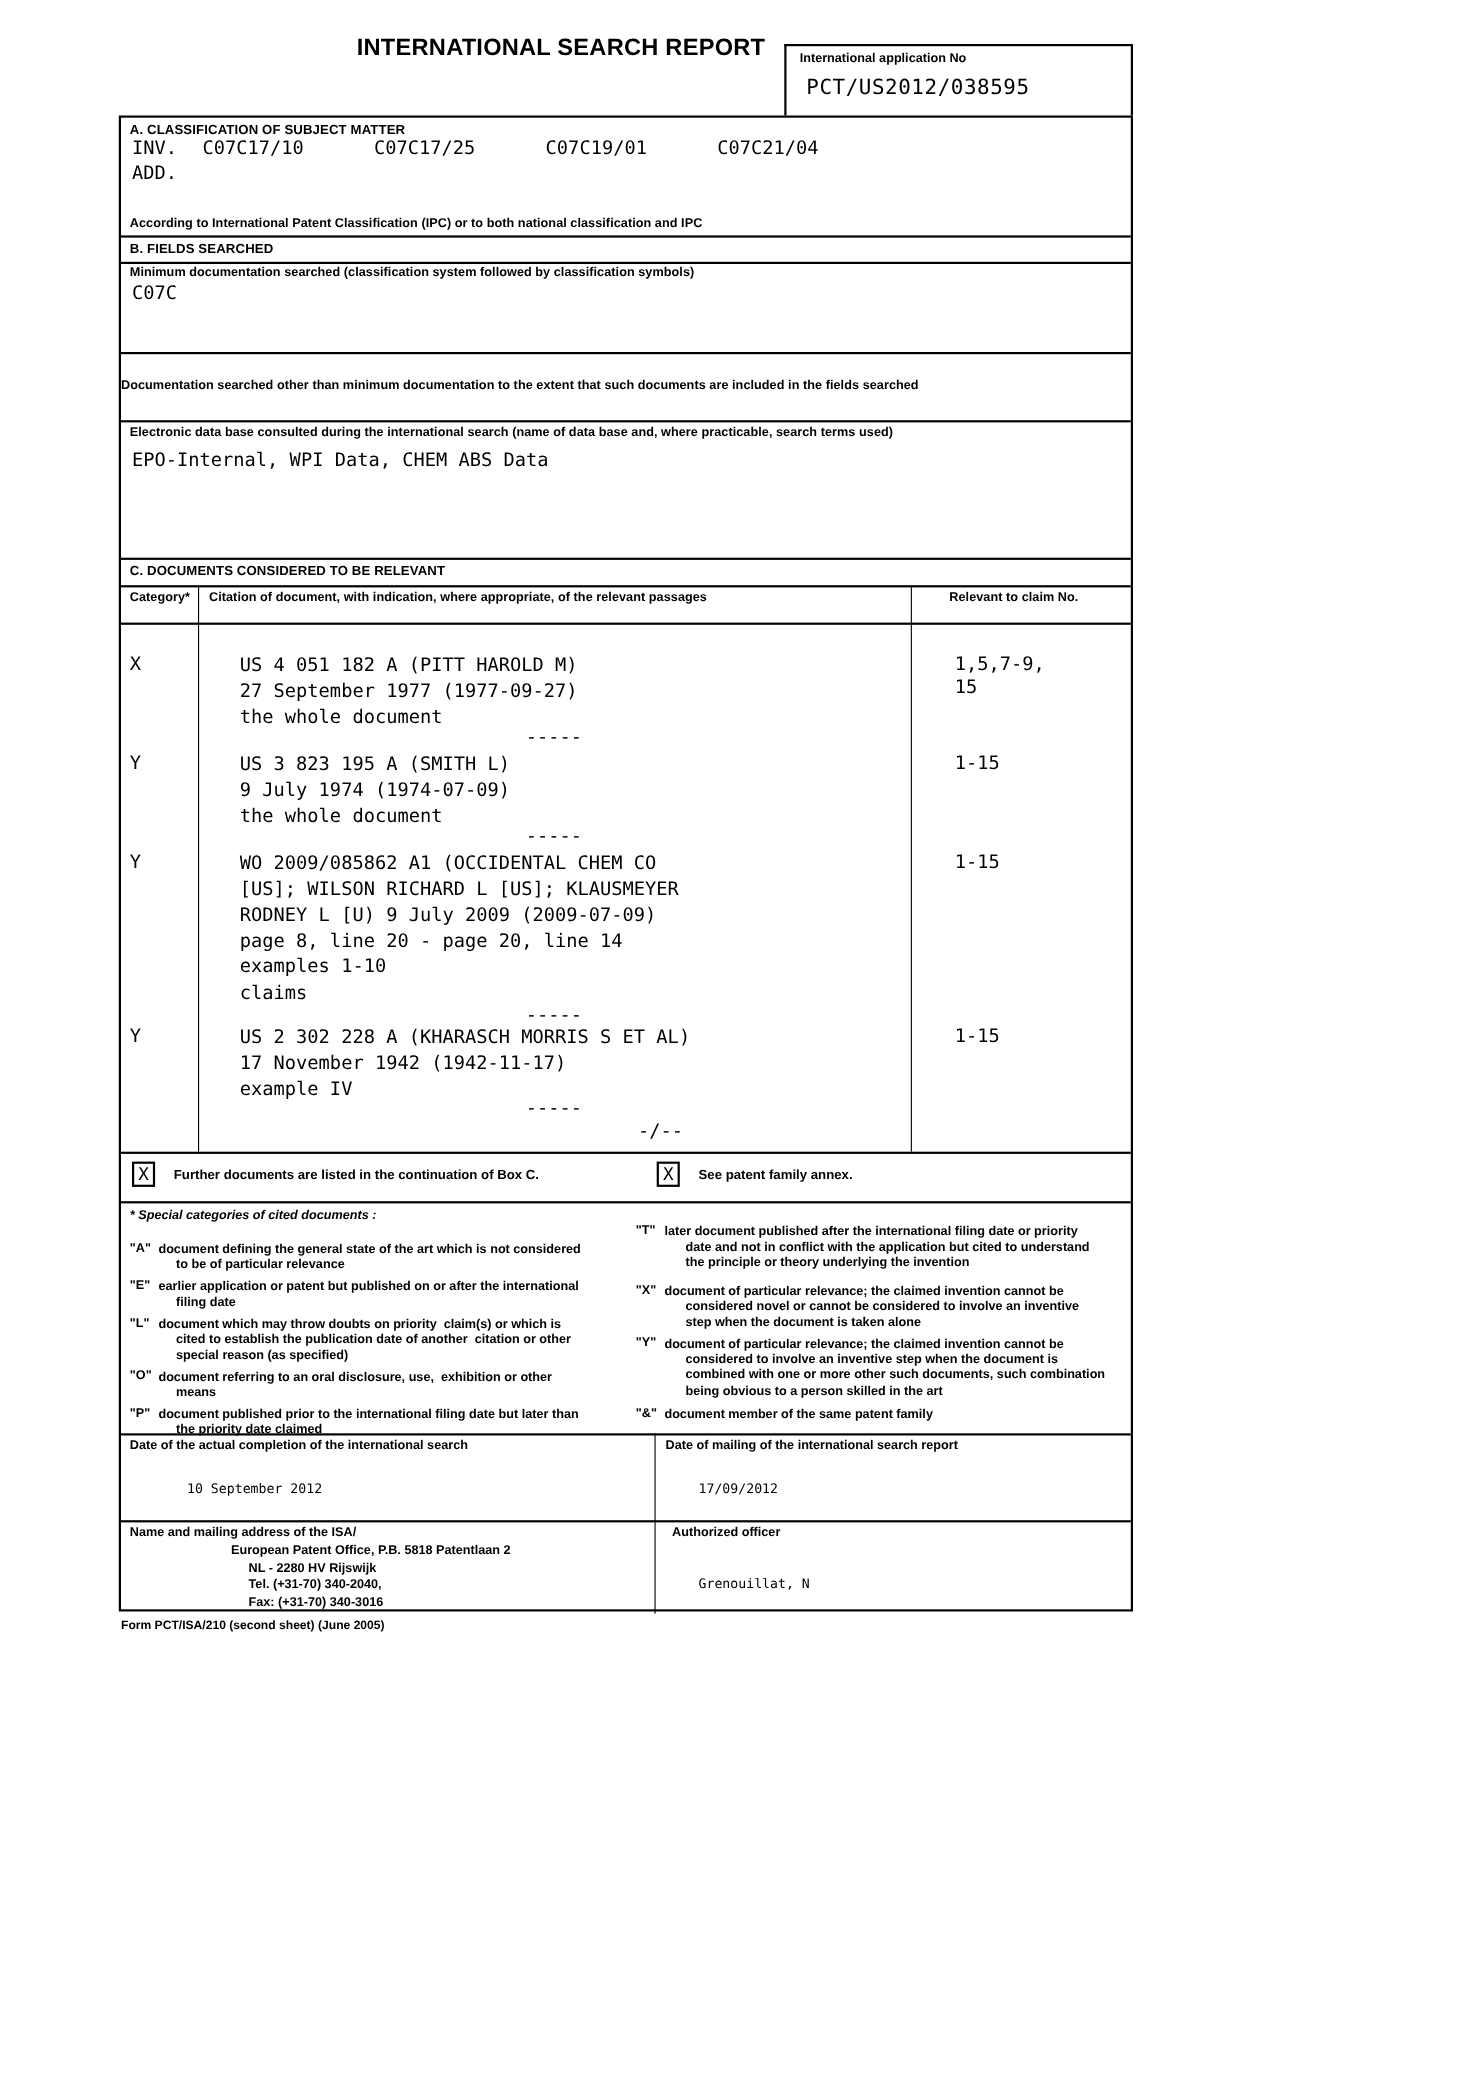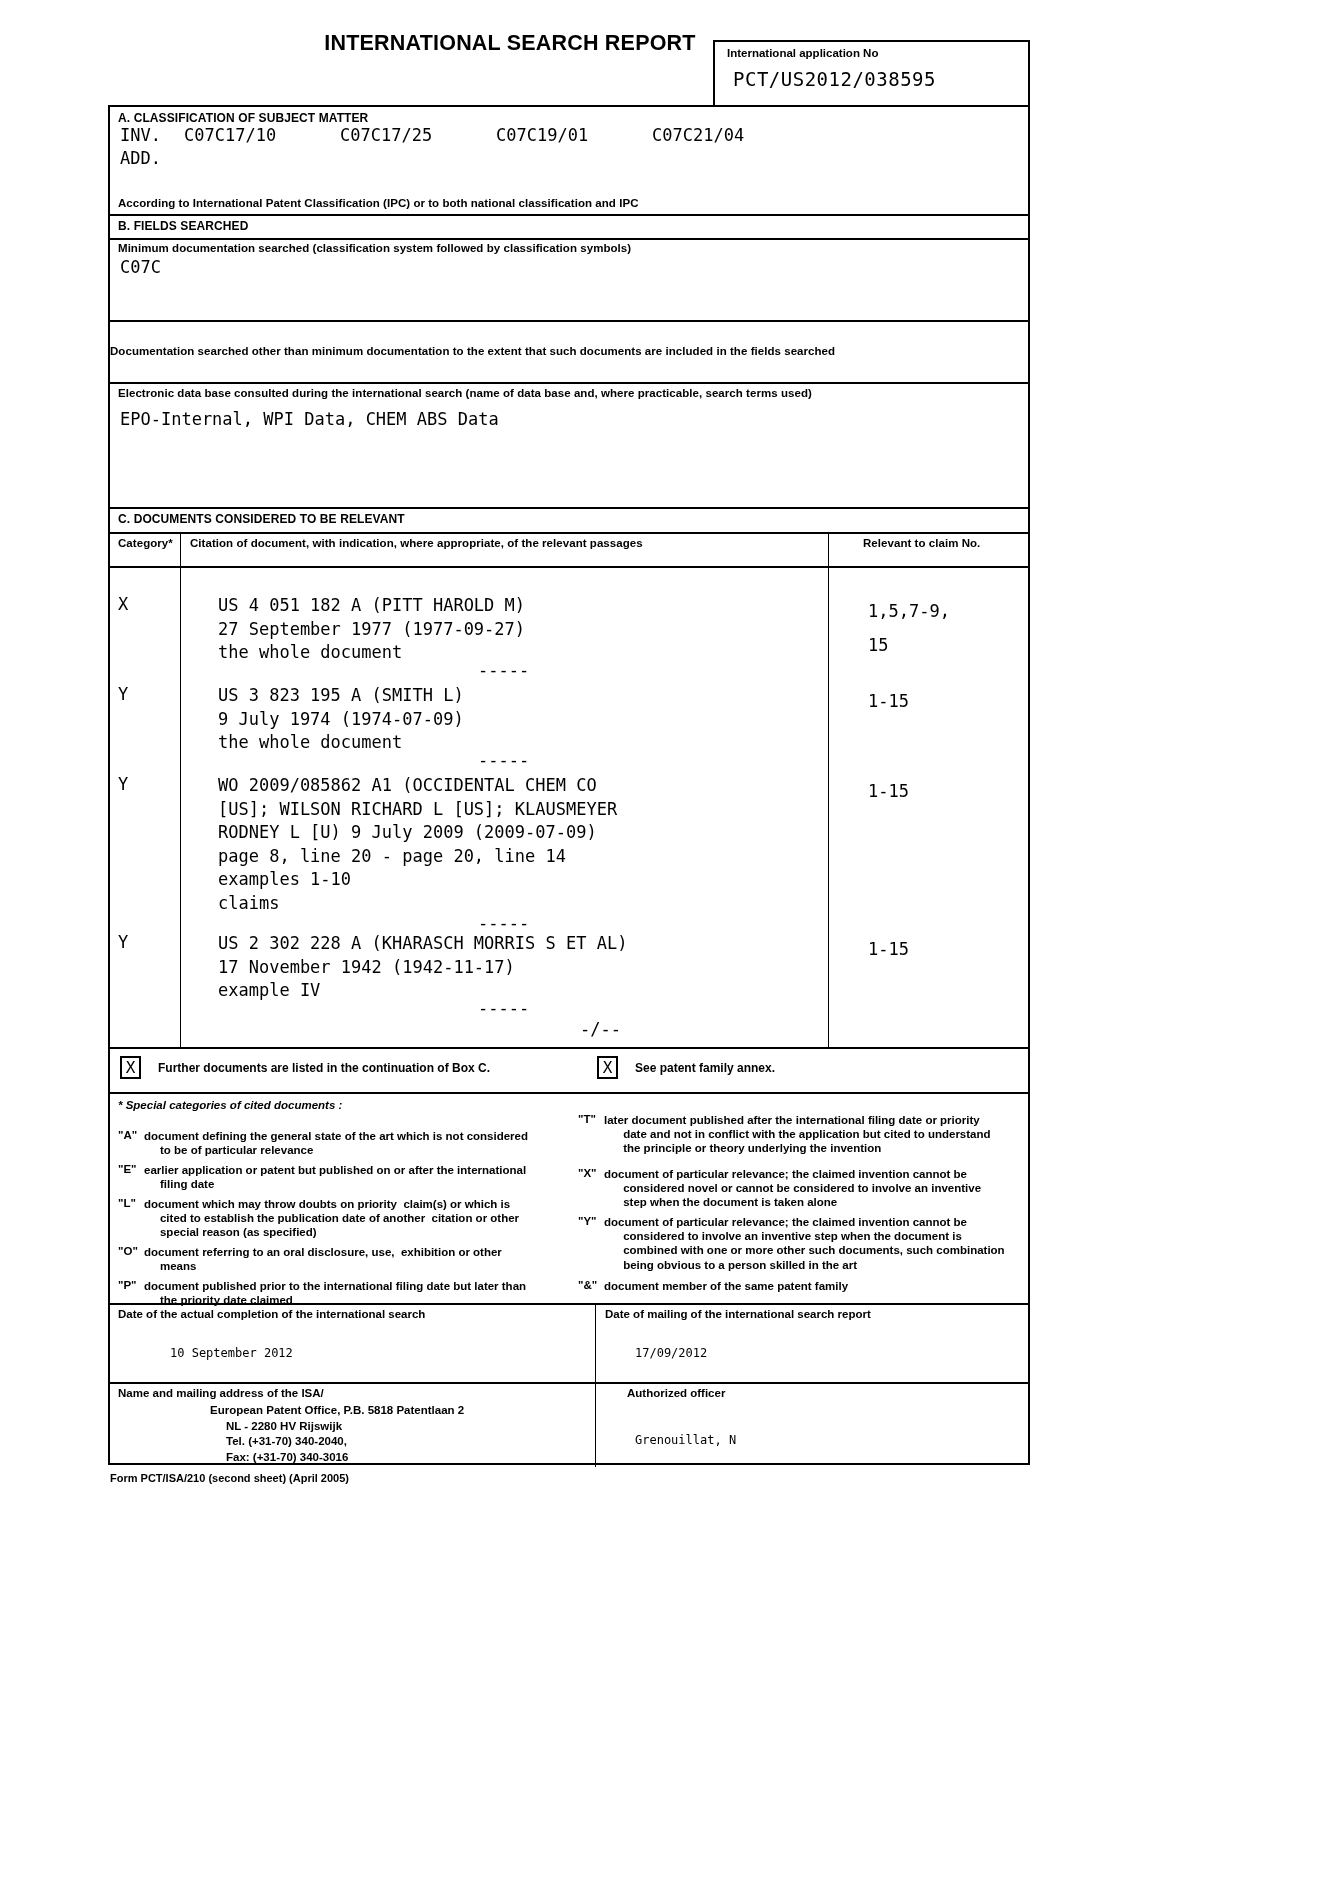--- a/index.html
+++ b/index.html
@@ -125,21 +125,21 @@
     font-family: "DejaVu Sans Mono", monospace;
     font-size: 17px;
     white-space: pre;
     line-height: 23.6px;
   }
   .cit-claims {
     position: absolute;
     font-family: "DejaVu Sans Mono", monospace;
     font-size: 17px;
     white-space: pre;
-    line-height: 34px;
+    line-height: 21px;
   }
   .dashes {
     position: absolute;
     font-family: "DejaVu Sans Mono", monospace;
     font-size: 17px;
     white-space: pre;
   }
   .contsym {
     position: absolute;
     font-family: "DejaVu Sans Mono", monospace;
@@ -354,20 +354,20 @@
     <div class="bb-label" style="left:495px; top:1201px;">Date of mailing of the international search report</div>
     <div class="bb-value" style="left:525px; top:1239px;">17/09/2012</div>
 
     <div class="hr" style="top:1275px;"></div>
     <div class="bb-label" style="left:8px; top:1280px;">Name and mailing address of the ISA/</div>
     <div class="addr" style="left:100px; top:1296px; white-space:pre;">European Patent Office, P.B. 5818 Patentlaan 2
      NL - 2280 HV Rijswijk
      Tel. (+31-70) 340-2040,
      Fax: (+31-70) 340-3016</div>
 
-    <div class="bb-label" style="left:517px; top:1280px;">Authorized officer</div>
+    <div class="bb-label" style="left:501px; top:1280px;">Authorized officer</div>
     <div class="bb-value" style="left:525px; top:1326px;">Grenouillat, N</div>
 
   </div>
 
-  <div class="form-footer">Form PCT/ISA/210 (second sheet) (April 2005)</div>
+  <div class="form-footer">Form PCT/ISA/210 (second sheet) (June 2005)</div>
 
 </div>
 
 </body></html>

